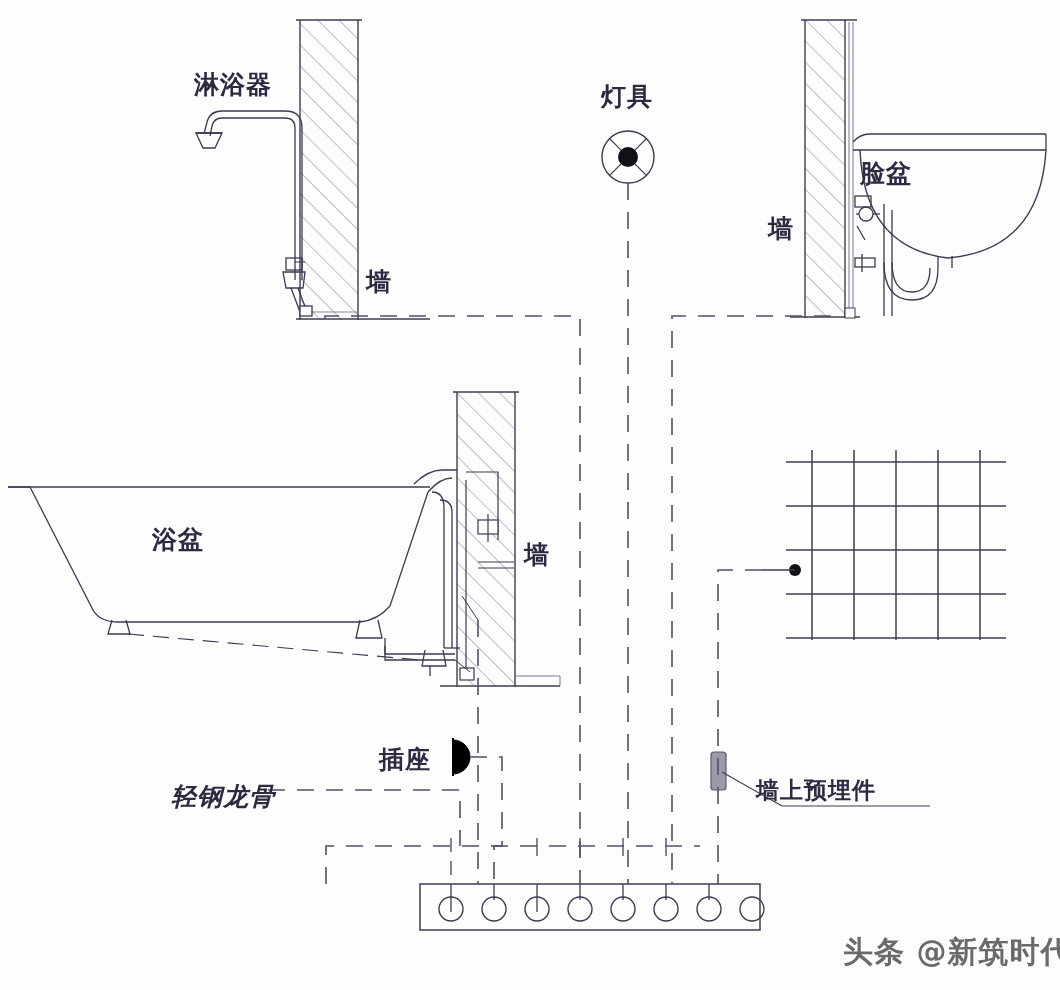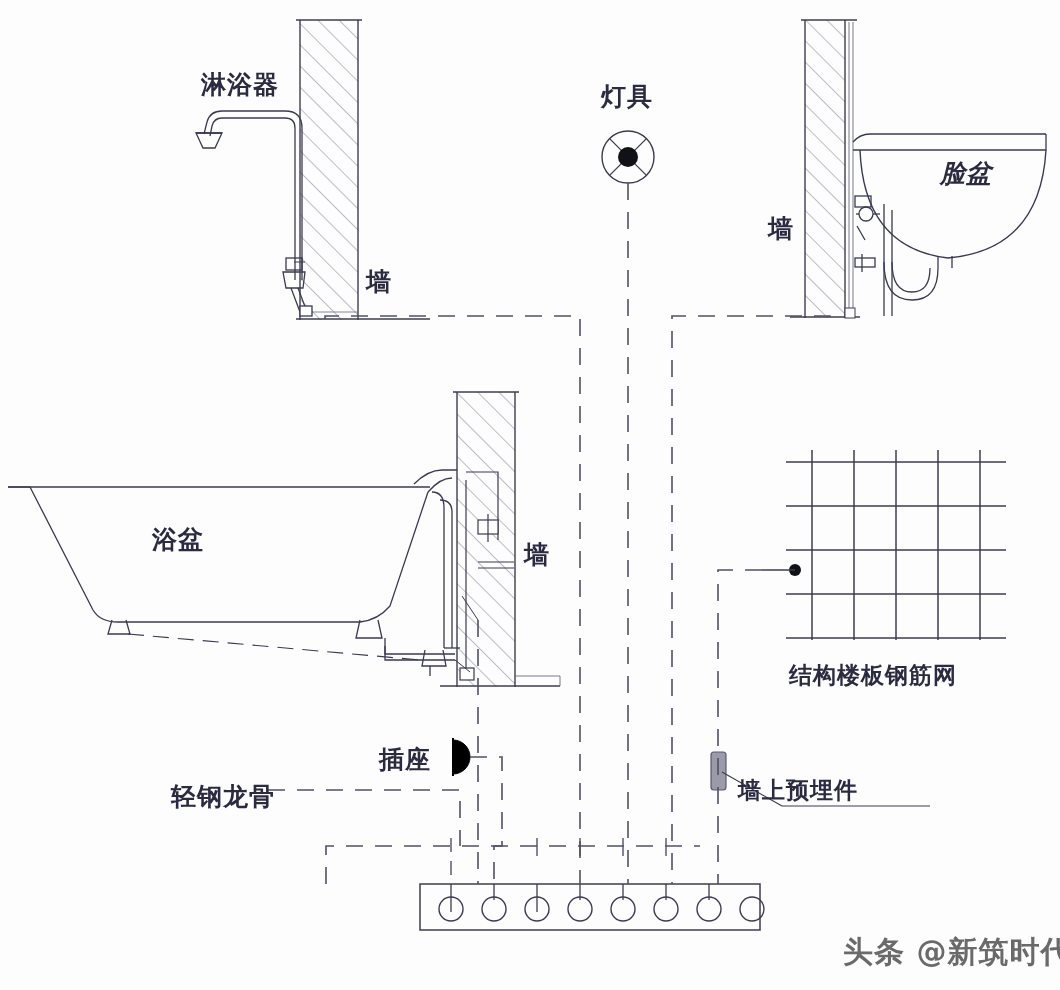--- a/index.html
+++ b/index.html
@@ -265,38 +265,37 @@
     <g stroke="#50506a" stroke-width="1.4" fill="none">
       <line x1="451" y1="838" x2="451" y2="884" stroke-dasharray="14 9"></line>
       <line x1="537" y1="838" x2="537" y2="856"></line>
       <line x1="580" y1="838" x2="580" y2="856"></line>
       <line x1="623" y1="838" x2="623" y2="856"></line>
       <line x1="666" y1="838" x2="666" y2="856"></line>
     </g>
 
   </svg>
 
-  <div class="lbl lbl-lg" style="left:201px; top:68px;text-align:center;">淋浴器</div>
+  <div class="lbl lbl-lg" style="left:194px; top:68px;text-align:center;">淋浴器</div>
 
   <div class="lbl lbl-lg" style="left:366px; top:265px;">墙</div>
 
   <div class="lbl lbl-lg" style="left:601px; top:80px;text-align:right;">灯具</div>
 
   <div class="lbl lbl-lg" style="left:768px; top:212px;">墙</div>
 
-  <div class="lbl lbl-lg" style="left:940px; top:157px;font-style:italic;">脸盆</div>
+  <div class="lbl lbl-lg" style="left:860px; top:157px;">脸盆</div>
 
   <div class="lbl lbl-lg" style="left:152px; top:523px;">浴盆</div>
 
   <div class="lbl lbl-lg" style="left:524px; top:538px;">墙</div>
 
-  <div class="lbl lbl-md" style="left:789px; top:660px;">结构楼板钢筋网</div>
 
   <div class="lbl lbl-lg" style="left:379px; top:743px;">插座</div>
 
-  <div class="lbl lbl-lg" style="left:171px; top:780px;">轻钢龙骨</div>
-
-  <div class="lbl lbl-md" style="left:738px; top:775px;text-align:right;">墙上预埋件</div>
+  <div class="lbl lbl-lg" style="left:171px; top:780px;font-style:italic;">轻钢龙骨</div>
+
+  <div class="lbl lbl-md" style="left:756px; top:775px;text-align:right;">墙上预埋件</div>
 
 
   <div class="watermark" style="left:843px; top:932px;">头条 @新筑时代</div>
 
 </div>
 
 </body></html>

